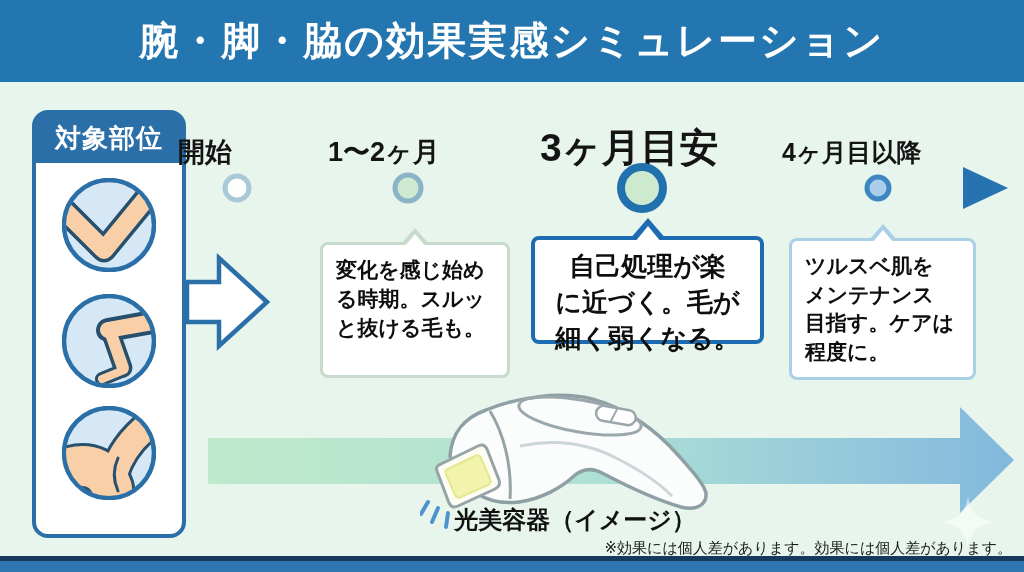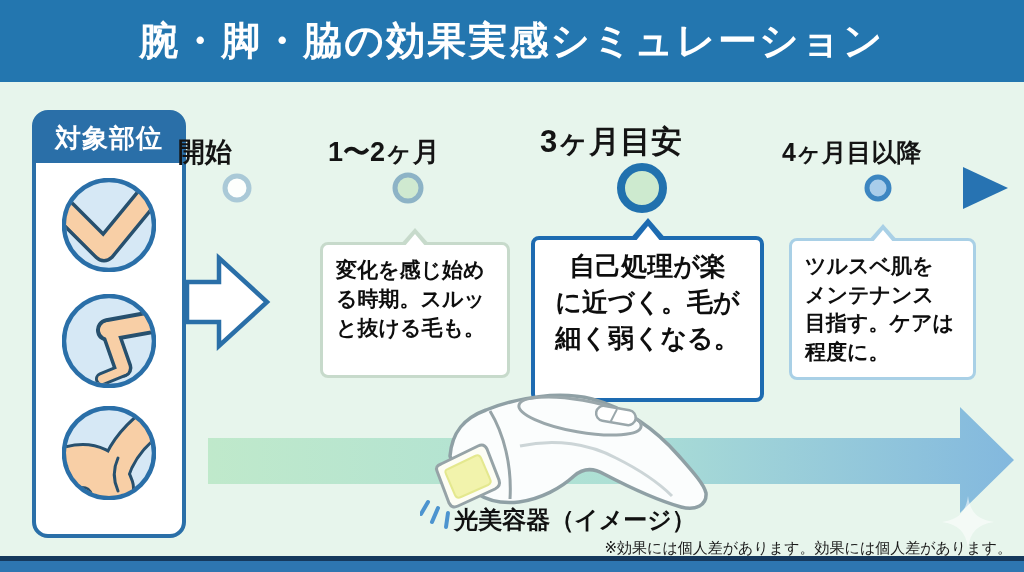--- a/index.html
+++ b/index.html
@@ -15,29 +15,29 @@
   .panel-head{position:absolute;top:-1px;left:-1px;width:148px;height:50px;background:#2a6fa8;
          border-radius:11px 11px 0 0;color:#fff;font-size:26px;font-weight:bold;
          display:flex;align-items:center;justify-content:center;letter-spacing:1px;text-align:right;}
   .circ{position:absolute;left:26px;width:94px;height:94px;}
   .c1{top:64px}.c2{top:180px}.c3{top:292px}
   .big-arrow{position:absolute;left:184px;top:252px;}
   
   .ms{position:absolute;font-weight:bold;color:#141414;text-align:left;white-space:nowrap;}
   .ms0{left:178px;top:134px;width:120px;font-size:27px;}
   .ms1{left:328px;top:134px;width:160px;font-size:27px;}
-  .ms2{left:540px;top:121px;width:206px;font-size:31px;}
+  .ms2{left:540px;top:121px;width:206px;font-size:39px;}
   .ms3{left:782px;top:136px;width:200px;font-size:25px;}
   .timeline{position:absolute;left:205px;top:158px;}
   
   .bubble{position:absolute;background:#fff;box-sizing:border-box;border-radius:8px;
           font-weight:bold;color:#0e0e0e;}
   .b1{left:320px;top:242px;width:190px;height:136px;border:3px solid #c7dacb;--tail:#c7dacb;
       padding:11px 13px;font-size:21px;line-height:1.37;}
-  .b2{left:531px;top:236px;width:233px;height:166px;border:4px solid #1d6bb1;--tail:#1d6bb1;
+  .b2{left:531px;top:236px;width:233px;height:108px;border:4px solid #1d6bb1;--tail:#1d6bb1;
       padding:9px 4px;font-size:26px;line-height:1.38;text-align:center;}
   .b3{left:789px;top:238px;width:187px;height:142px;border:3px solid #a9d0e6;--tail:#a9d0e6;
       padding:11px 13px;font-size:21px;line-height:1.36;}
   .tail-o,.tail-i{position:absolute;width:0;height:0;border-style:solid;border-color:transparent;}
   .b1 .tail-o,.b3 .tail-o{top:-17px;left:calc(50% - 15px);border-width:0 15px 17px 15px;border-bottom-color:var(--tail);}
   .b1 .tail-i,.b3 .tail-i{top:-11px;left:calc(50% - 11px);border-width:0 11px 13px 11px;border-bottom-color:#fff;}
   .b2 .tail-o{top:-22px;left:calc(50% - 19px);border-width:0 19px 22px 19px;border-bottom-color:var(--tail);}
   .b2 .tail-i{top:-14px;left:calc(50% - 13px);border-width:0 13px 16px 13px;border-bottom-color:#fff;}
   
   .band{position:absolute;left:208px;top:405px;}

